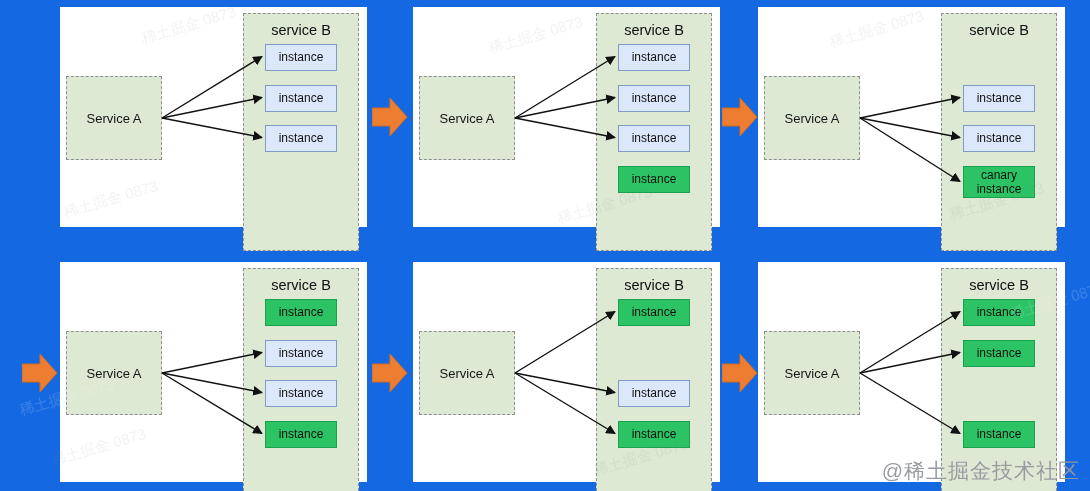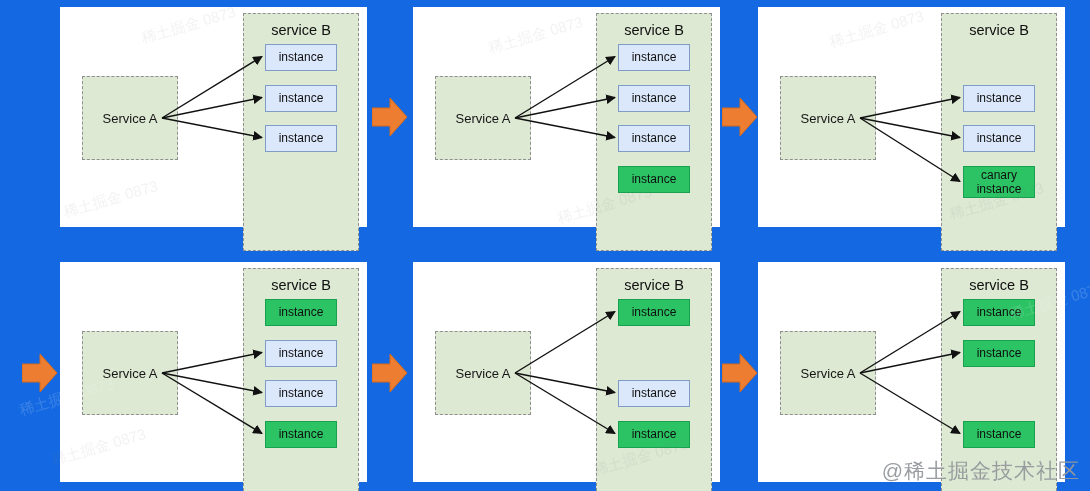--- a/index.html
+++ b/index.html
@@ -15,21 +15,21 @@
     width:307px;height:220px;
     background:var(--card,#ffffff);
   }
   .service-a{
     position:absolute;
     left:6px;top:69px;width:96px;height:84px;
     background:var(--svc-fill,#dde9d3);
     border:1px dashed var(--svc-border,#8f8f8f);
     box-sizing:border-box;
     display:flex;align-items:center;justify-content:center;
-    font-size:13px;color:#161616;margin-left:16px;
+    font-size:13px;color:#161616;
   }
   .service-b{
     position:absolute;
     left:183px;top:6px;width:116px;height:238px;
     background:var(--svc-fill,#dde9d3);
     border:1px dashed var(--svc-border,#8f8f8f);
     box-sizing:border-box;
   }
   .sb-title{
     position:absolute;top:8px;left:0;width:100%;

